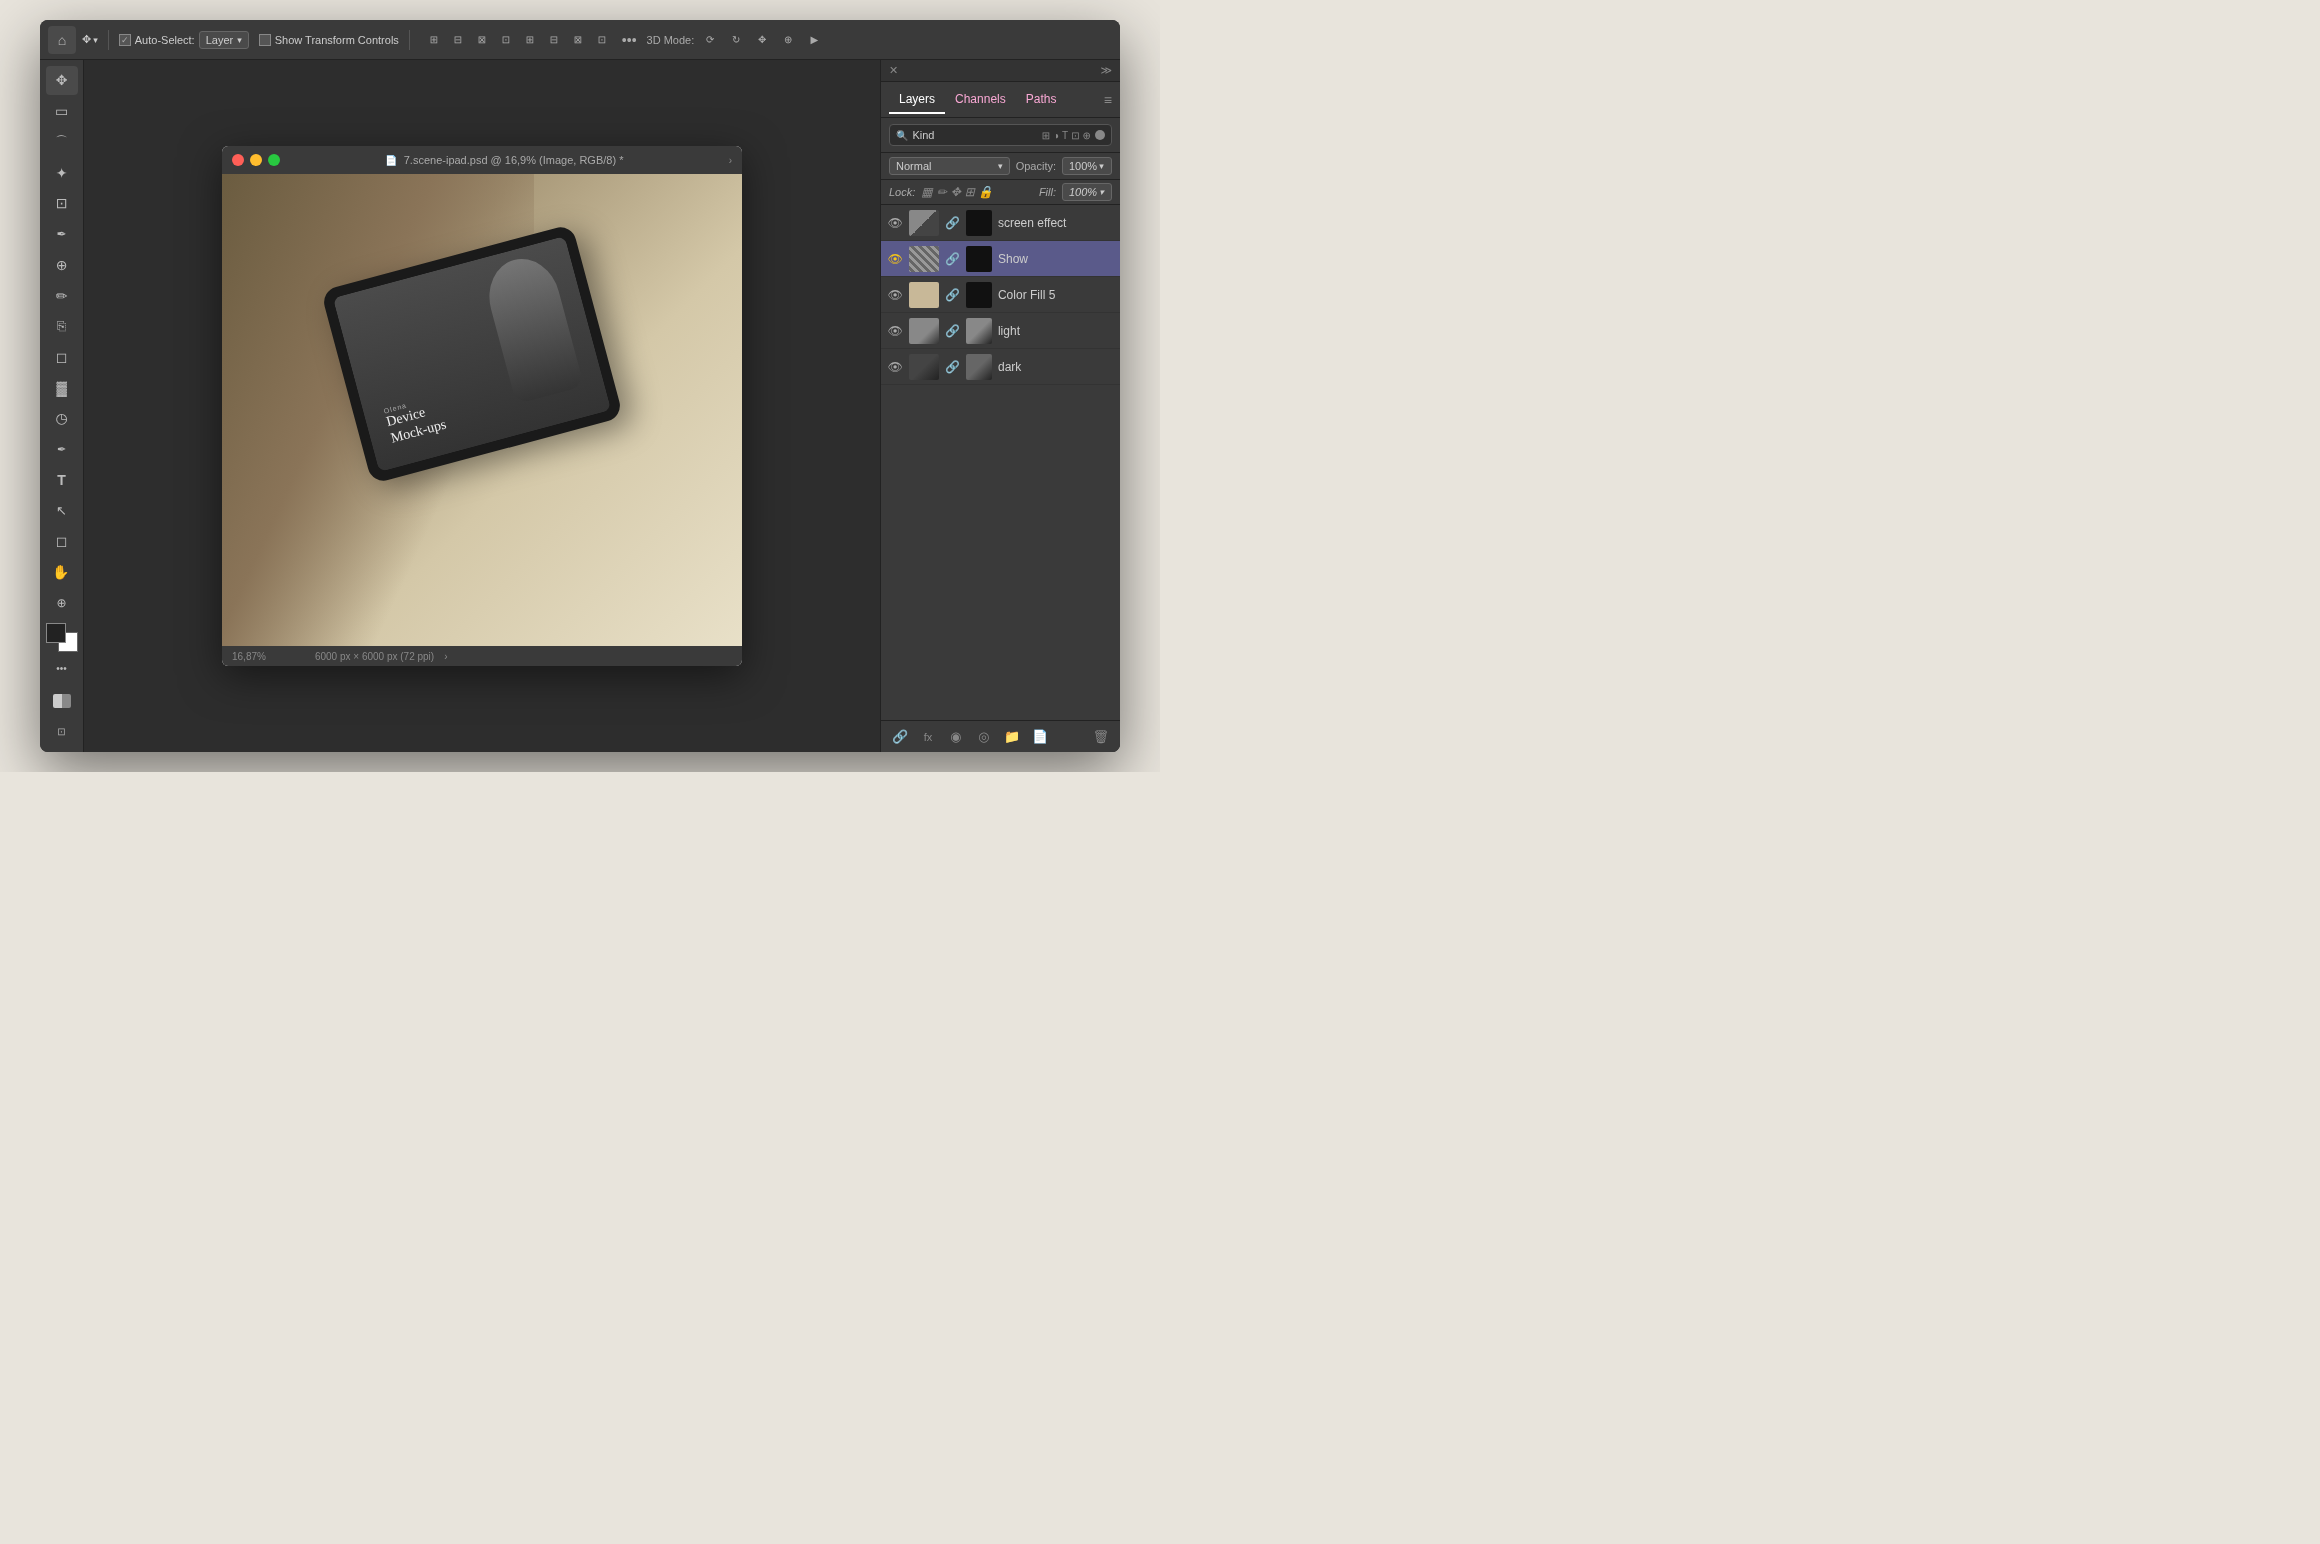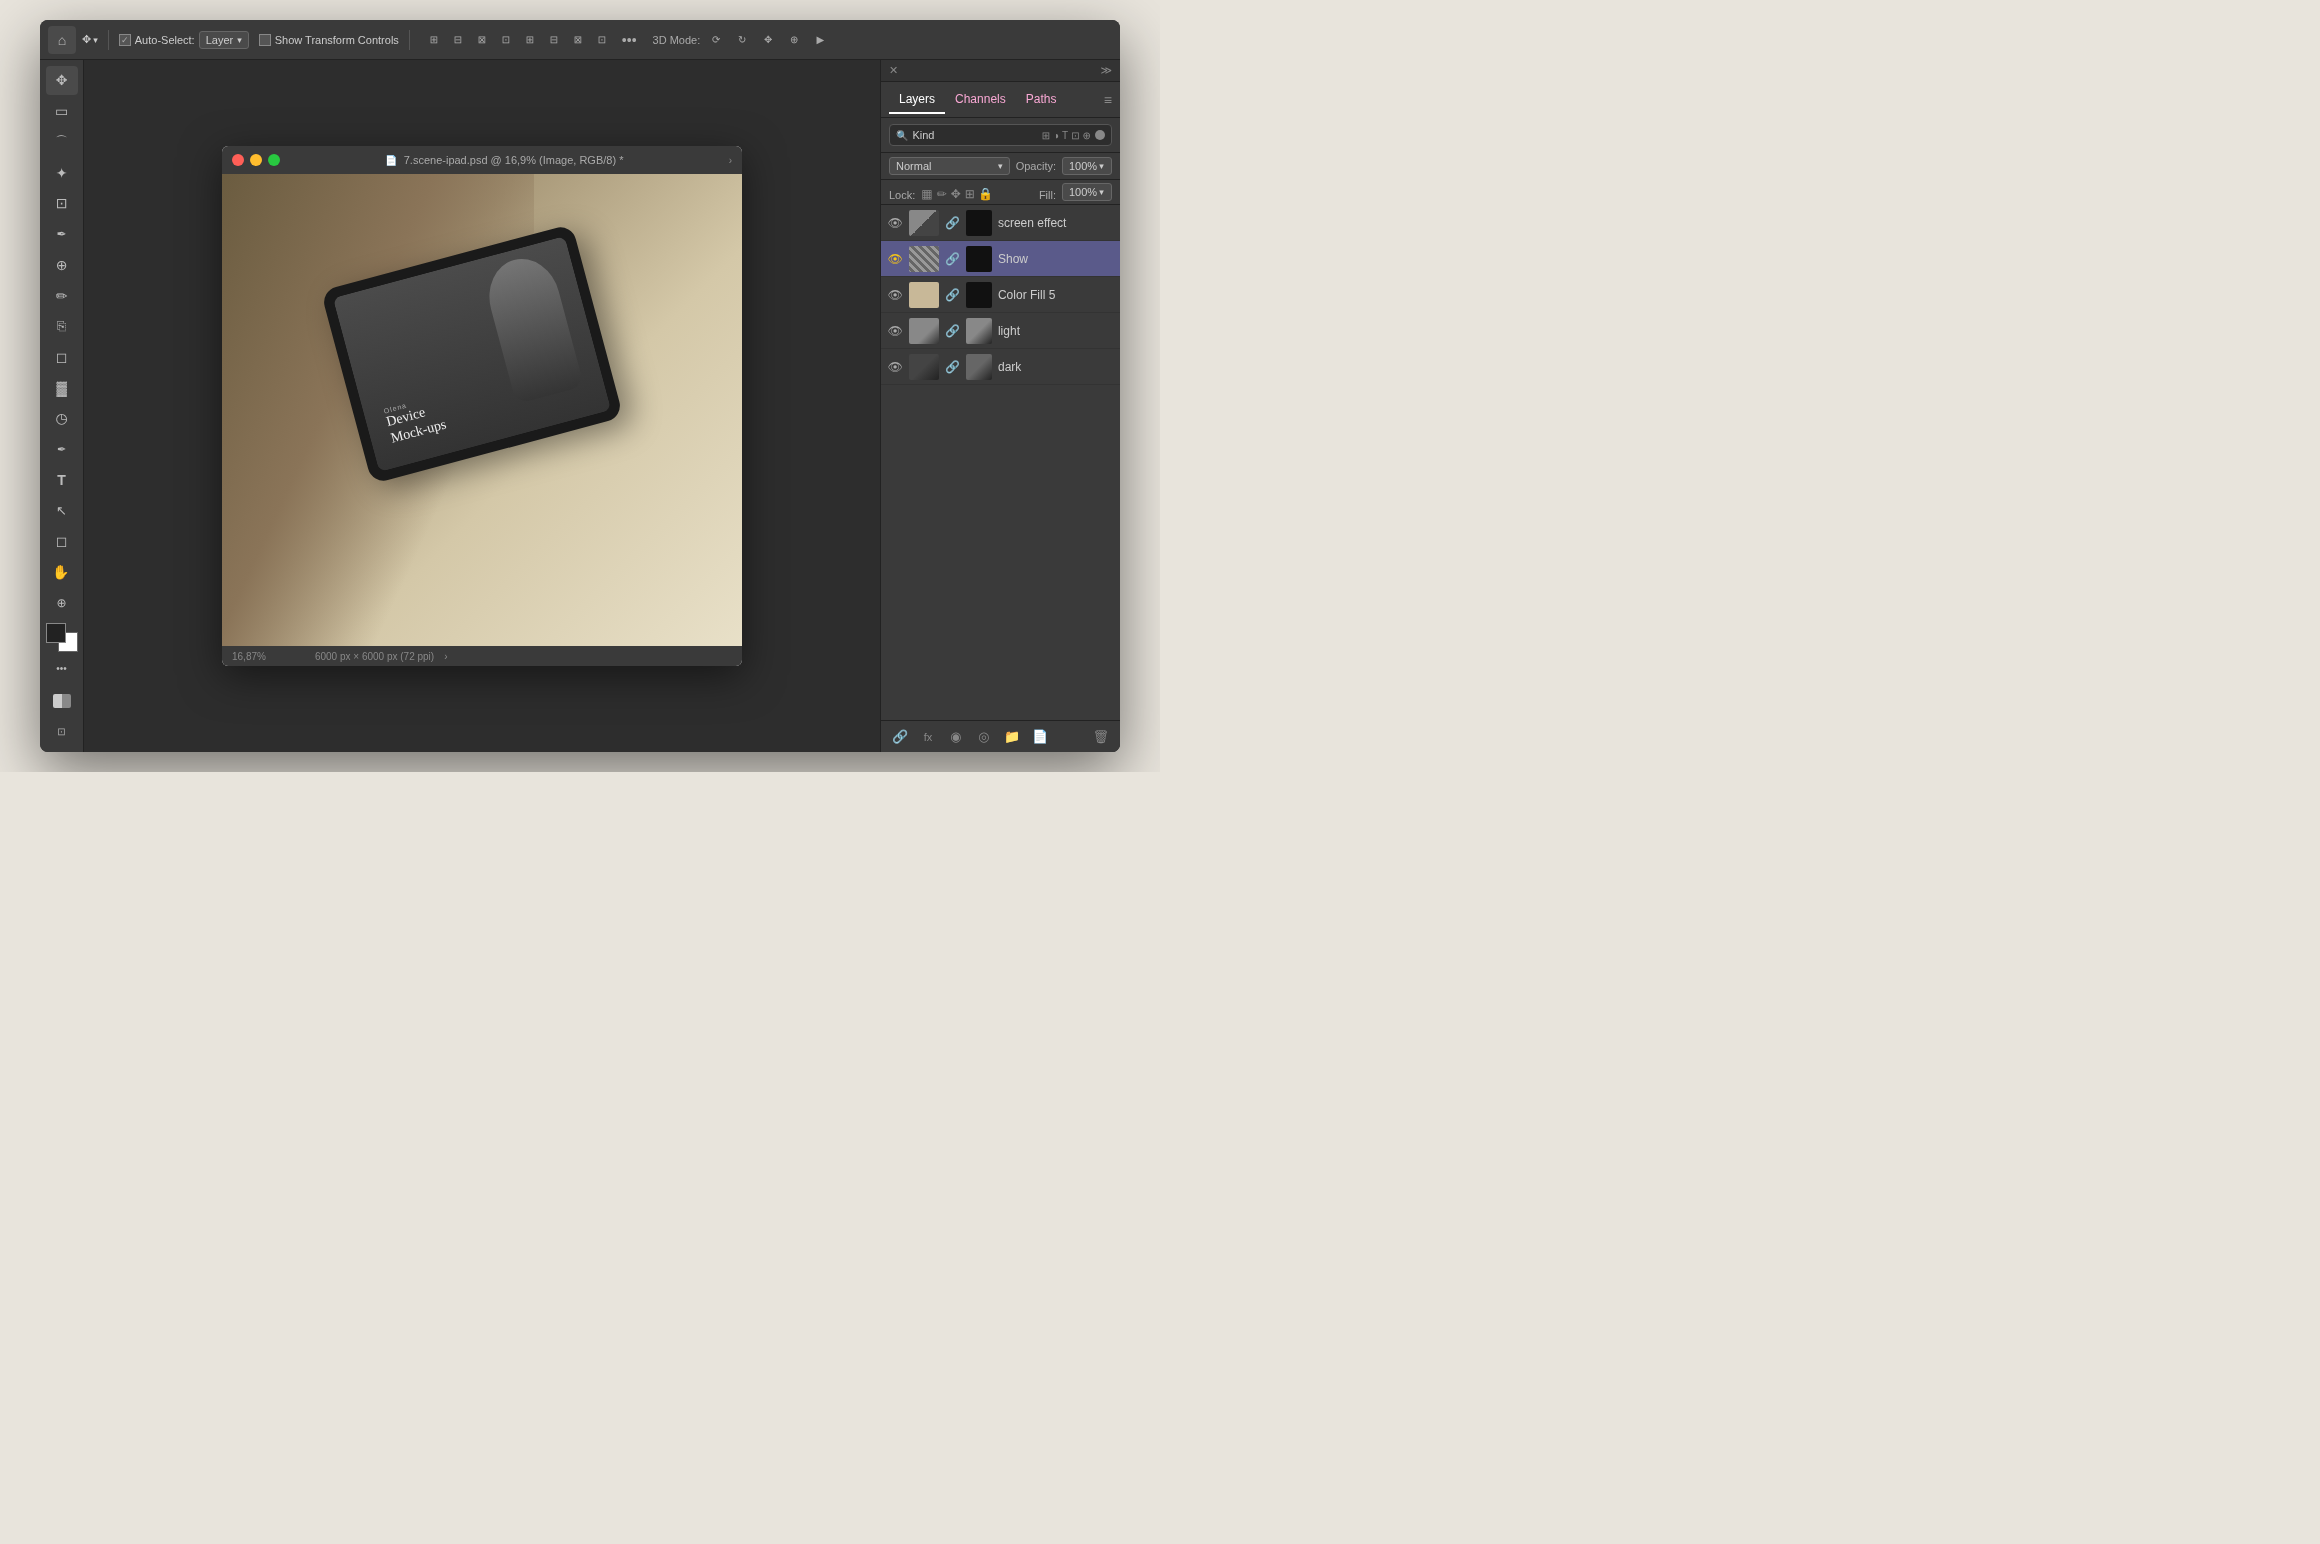--- a/index.html
+++ b/index.html
@@ -85,21 +85,21 @@
     }
     .toolbar-icon-btn {
       width: 20px; height: 20px;
       display: flex; align-items: center; justify-content: center;
       color: #aaa; font-size: 10px; cursor: pointer;
     }
     .toolbar-more {
       font-size: 14px; color: #aaa; cursor: pointer; margin-left: 4px;
     }
     .toolbar-3d {
-      font-size: 11px; color: #aaa; margin-left: 10px;
+      font-size: 11px; color: #aaa; margin-left: 4px;
     }
 
     
     .tools-panel {
       position: absolute;
       left: 0; top: 40px;
       width: 44px;
       height: calc(100% - 40px);
       background: #3a3a3a;
       border-right: 1px solid #222;
@@ -368,24 +368,25 @@
       padding: 2px 6px;
       font-size: 11px; color: #ccc;
       display: flex; align-items: center; gap: 2px;
       cursor: pointer;
       min-width: 50px;
     }
 
     
     .lock-row {
       display: flex;
-      align-items: flex-end;
+      align-items: center;
       padding: 3px 8px;
       gap: 6px;
       border-bottom: 1px solid #222;
+      font-style: italic;
     }
     .lock-label {
       font-size: 11px; color: #aaa;
     }
     .lock-icons {
       display: flex; gap: 4px;
     }
     .lock-icon {
       font-size: 12px; color: #888; cursor: pointer;
     }

